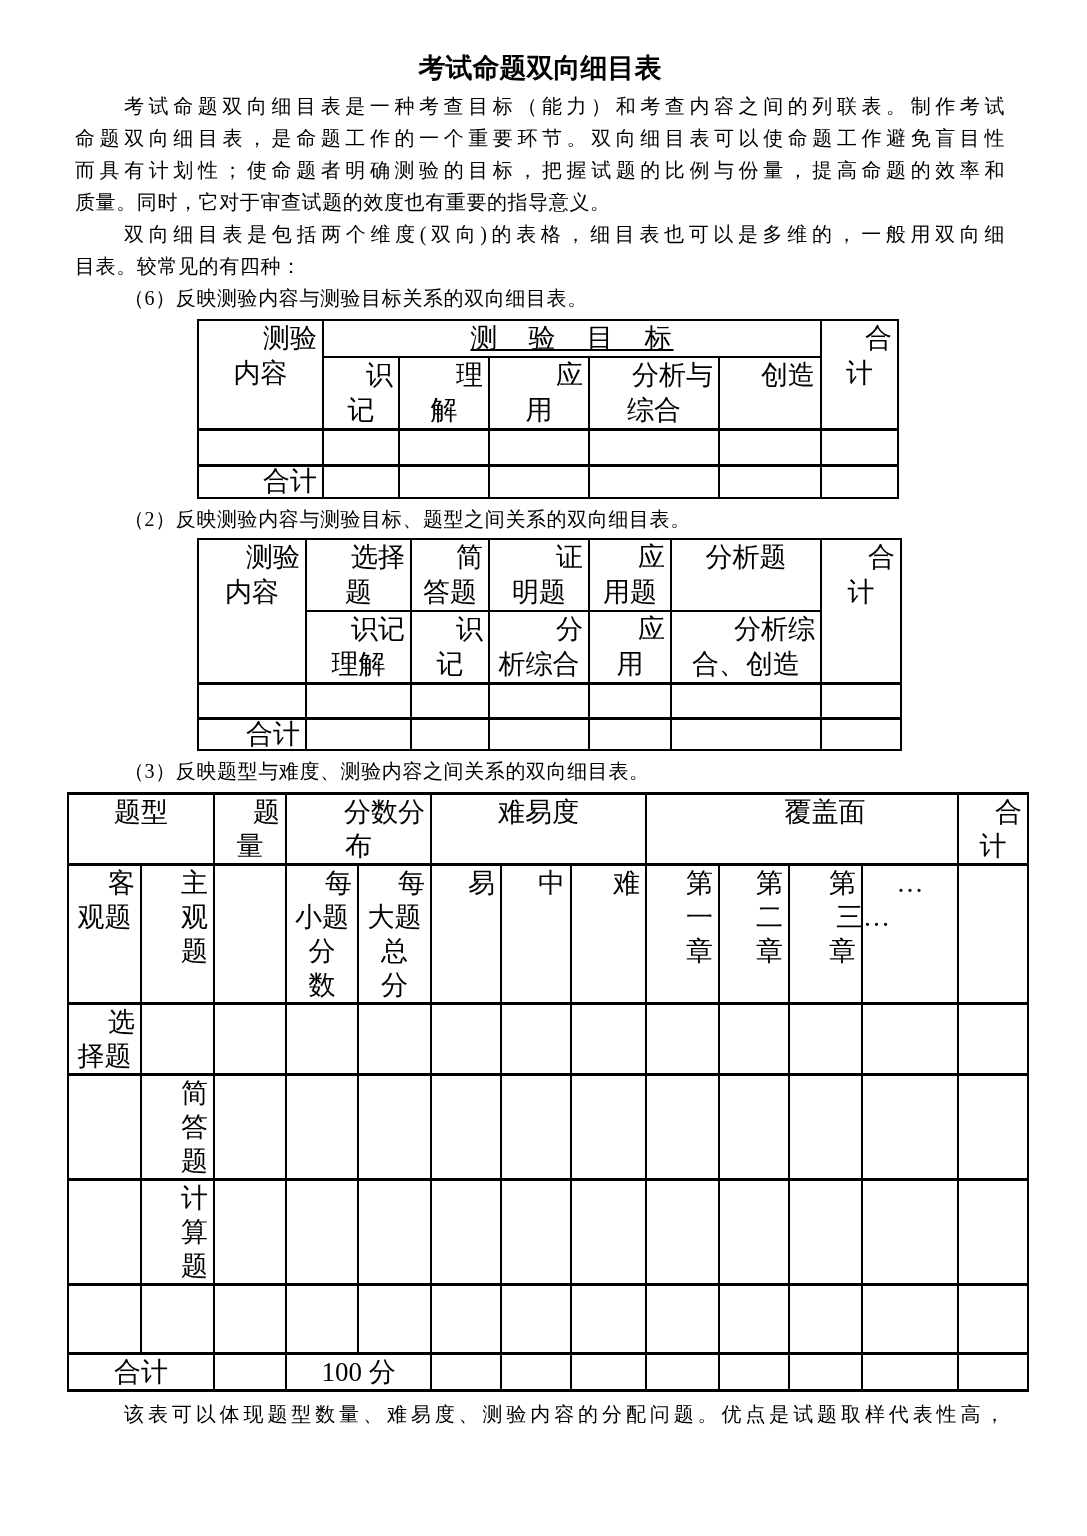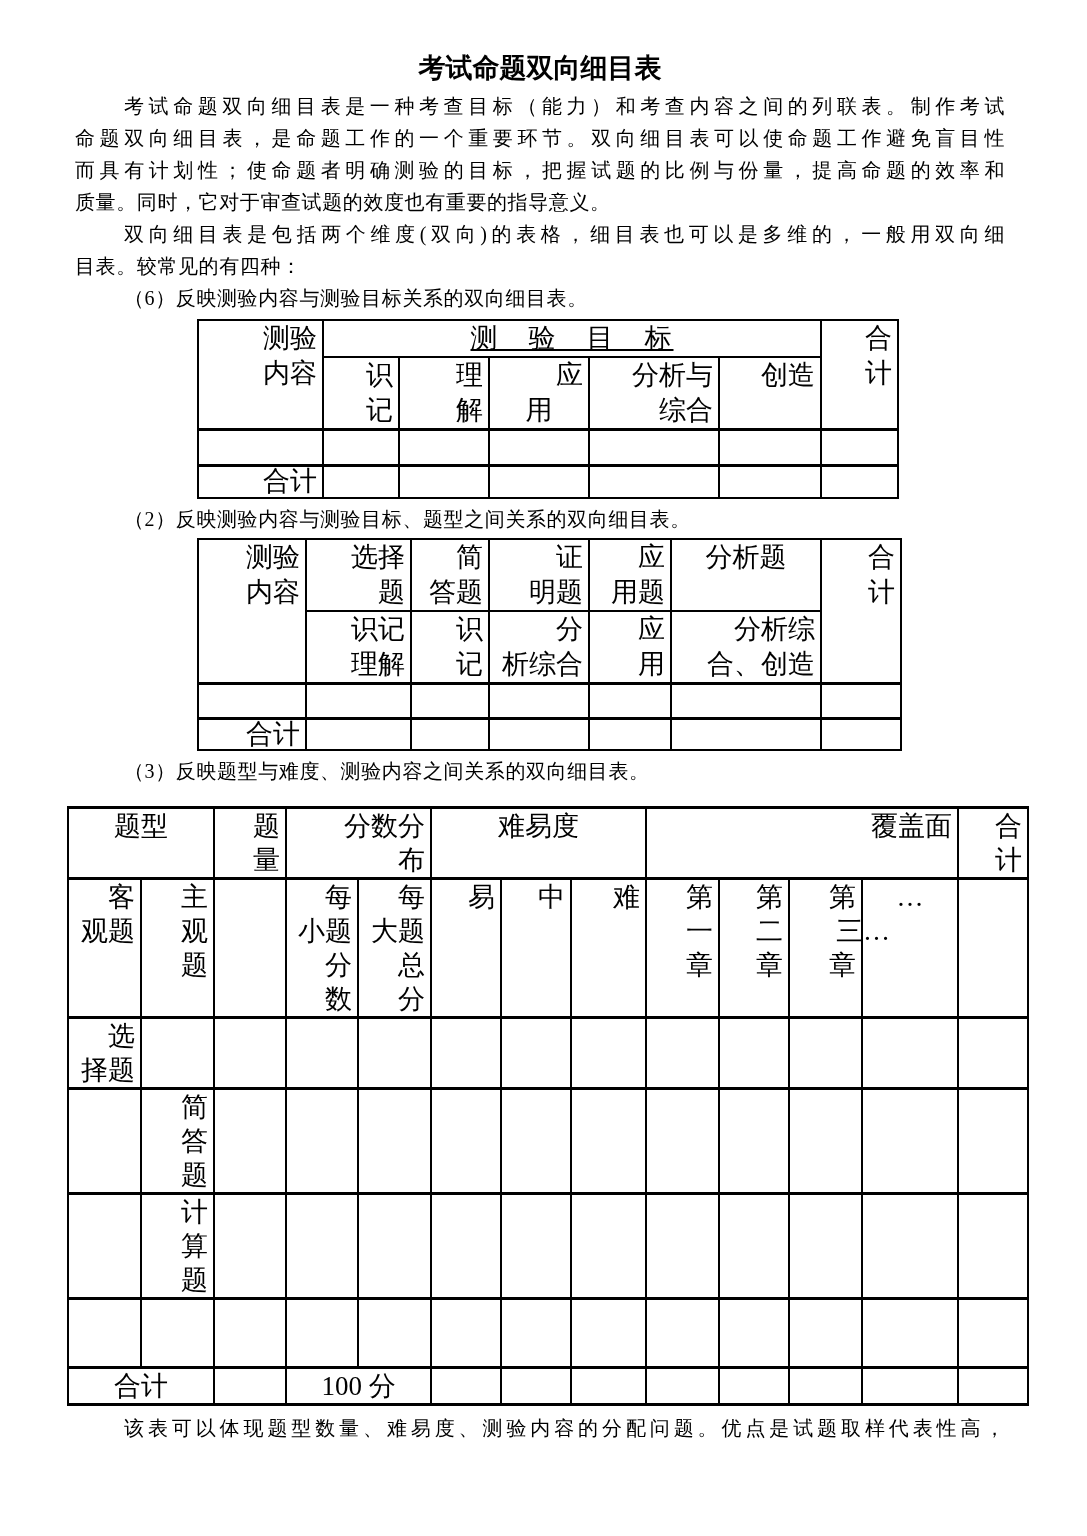--- a/index.html
+++ b/index.html
@@ -10,26 +10,26 @@
   }
   .doc { padding:50px 82px 0 75px; }
   .title { text-align:center; font-weight:bold; font-size:27px; line-height:36px; margin-bottom:4px; }
   .pline { font-size:20px; line-height:32px; letter-spacing:0.6px; }
   .ind  { text-indent:49px; }
   .fill { text-align:justify; text-align-last:justify; }
 
   table { border-collapse:collapse; table-layout:fixed; }
   td { border:2px solid #000; vertical-align:top; padding:0 5px; font-size:27px; line-height:34px; overflow:visible; }
   tr.thick td { border-top-width:3px; }
-  .ln { } .r { text-align:right; } .l { text-align:right; } .c { text-align:center; }
+  .ln { } .r { text-align:right; } .l { text-align:center; } .c { text-align:center; }
   .t1 { margin-left:122px; margin-top:5px; margin-bottom:4px; width:700px; }
   .t2 { margin-left:122px; margin-top:3px; margin-bottom:4px; width:703px; }
   .t1 td, .t2 td { line-height:35px; }
   .t1 tr.ft td, .t2 tr.ft td { line-height:29px; }
-  .t3 { margin-left:-8px; margin-top:19px; margin-bottom:6px; width:960px; }
+  .t3 { margin-left:-8px; margin-top:5px; margin-bottom:6px; width:960px; }
   .t3 td { border-width:3px 2px; }
   .goal { letter-spacing:2px;text-decoration:underline; }
   .covh { text-indent:46px; }
   .ovr  { margin-right:-34px; white-space:nowrap; }
 </style>
 </head>
 <body>
 
 <div class="page">
   <div class="doc">

